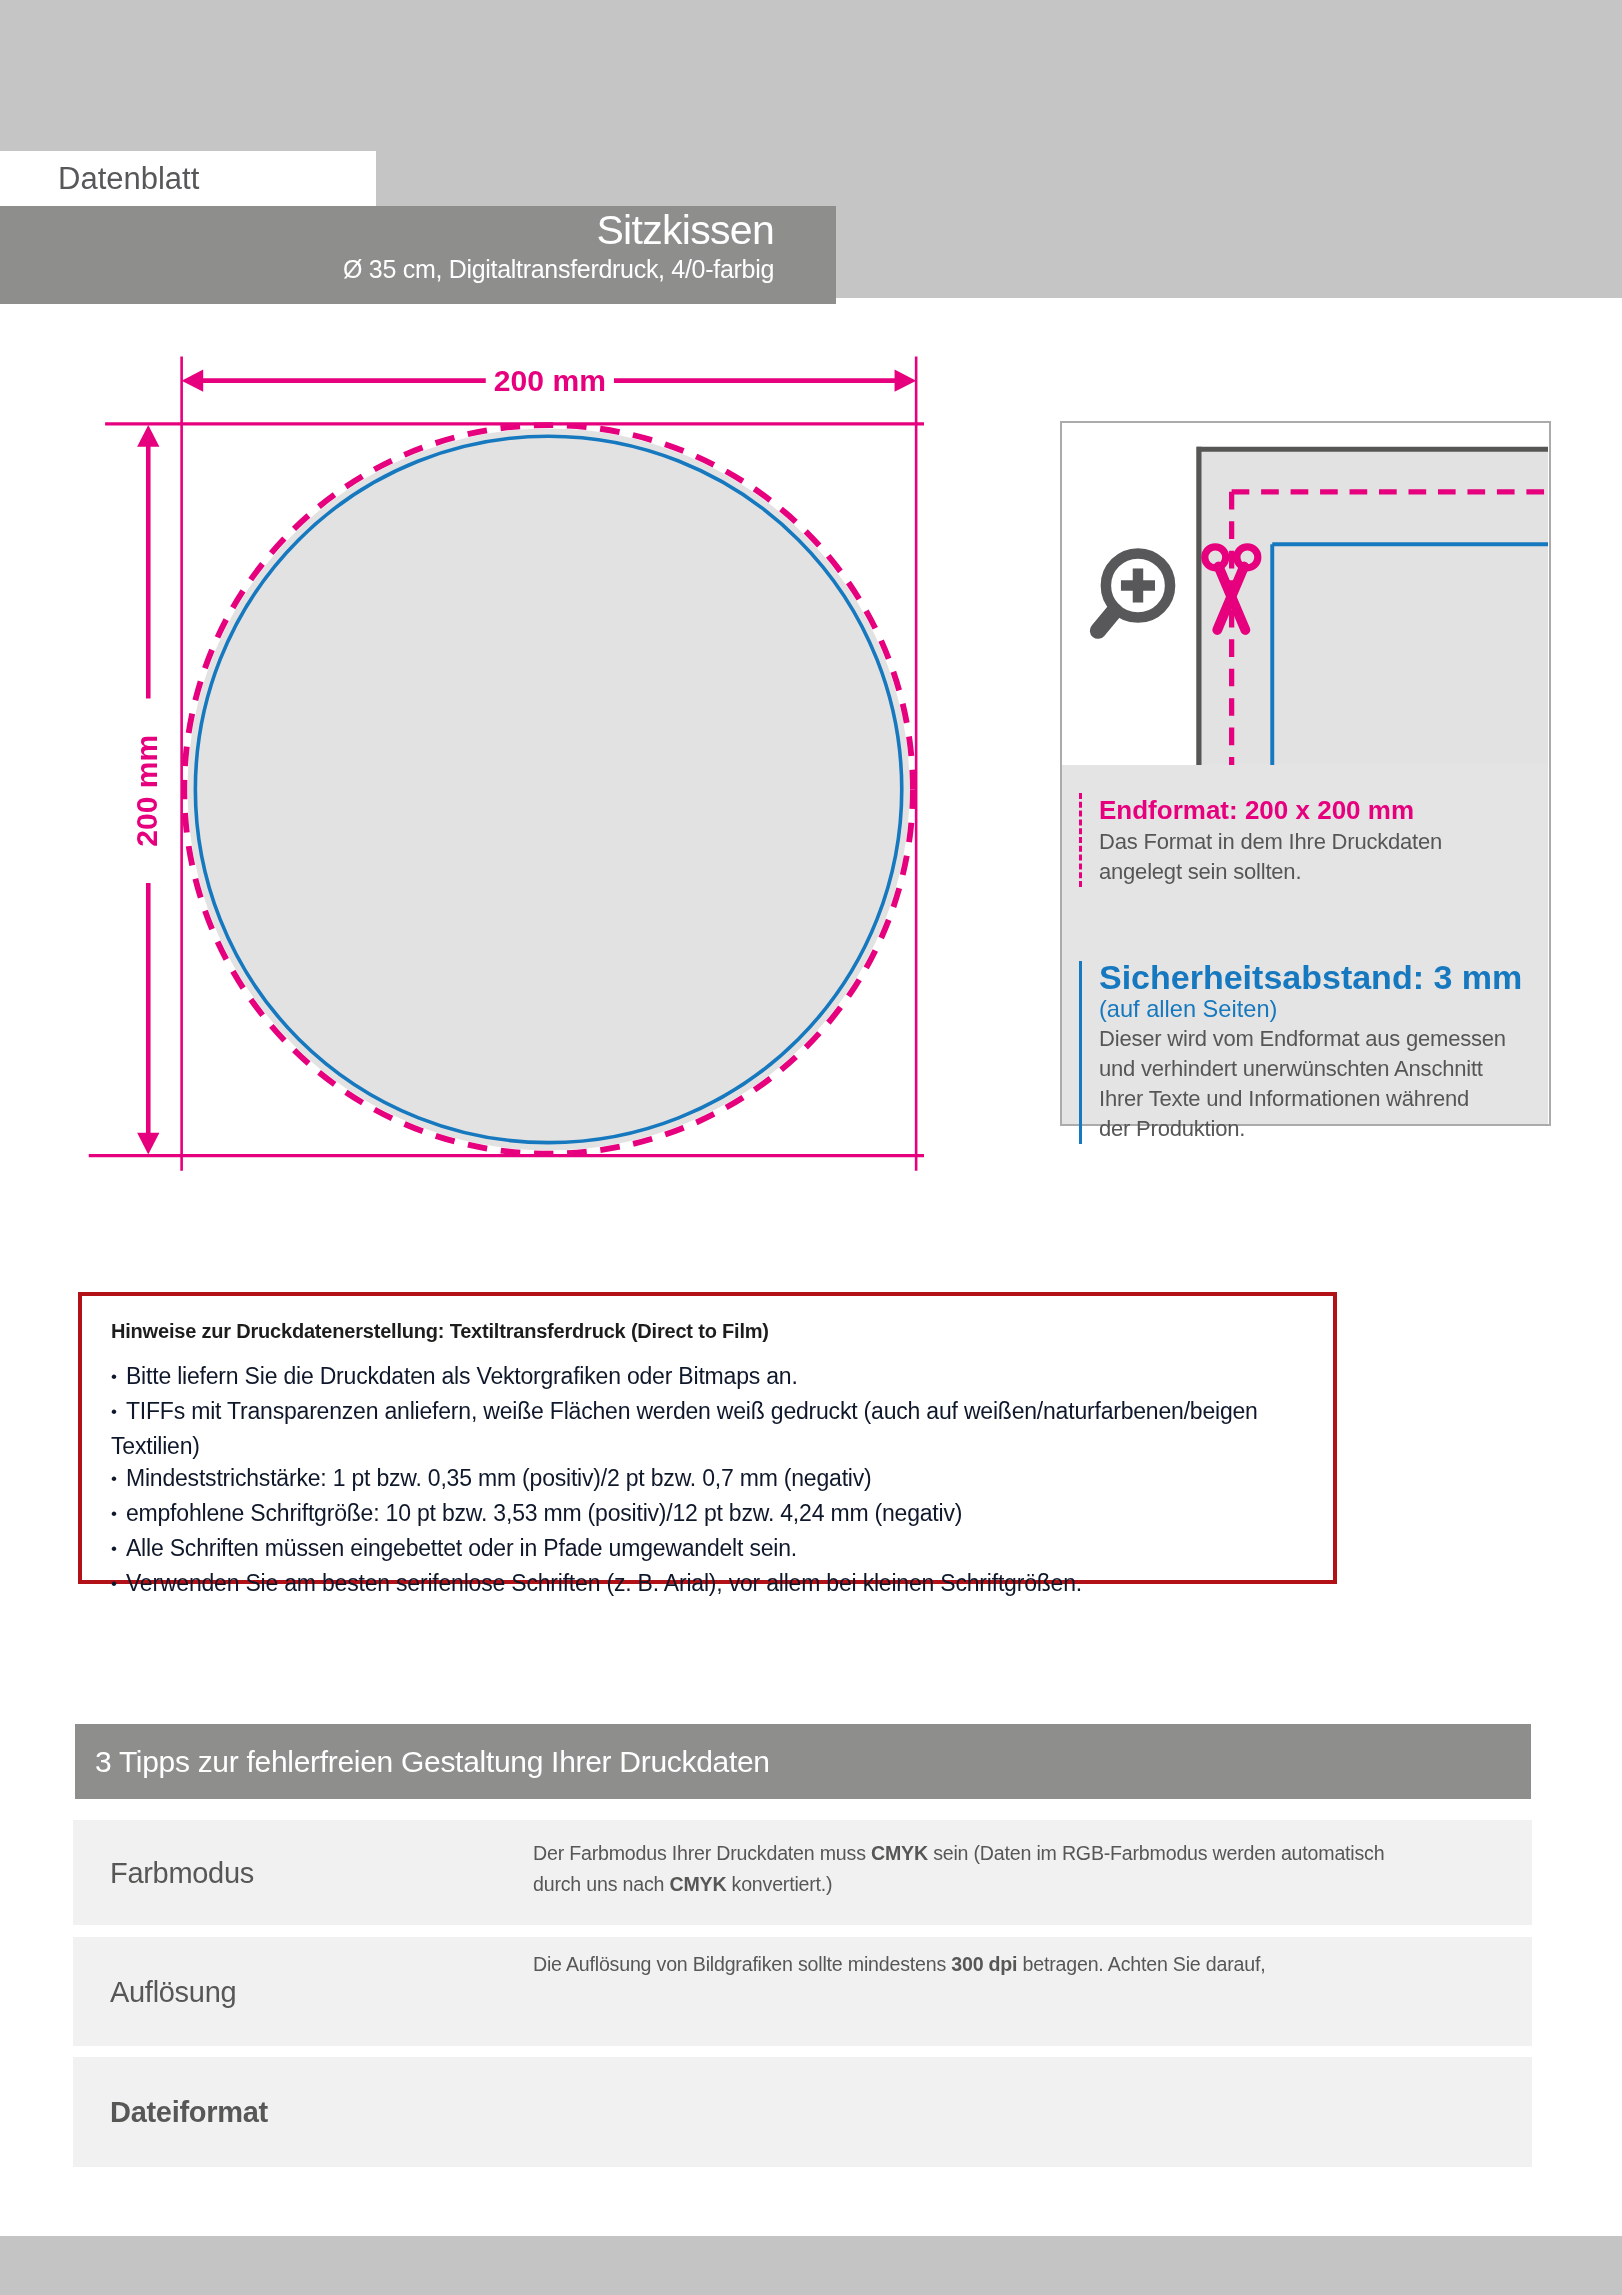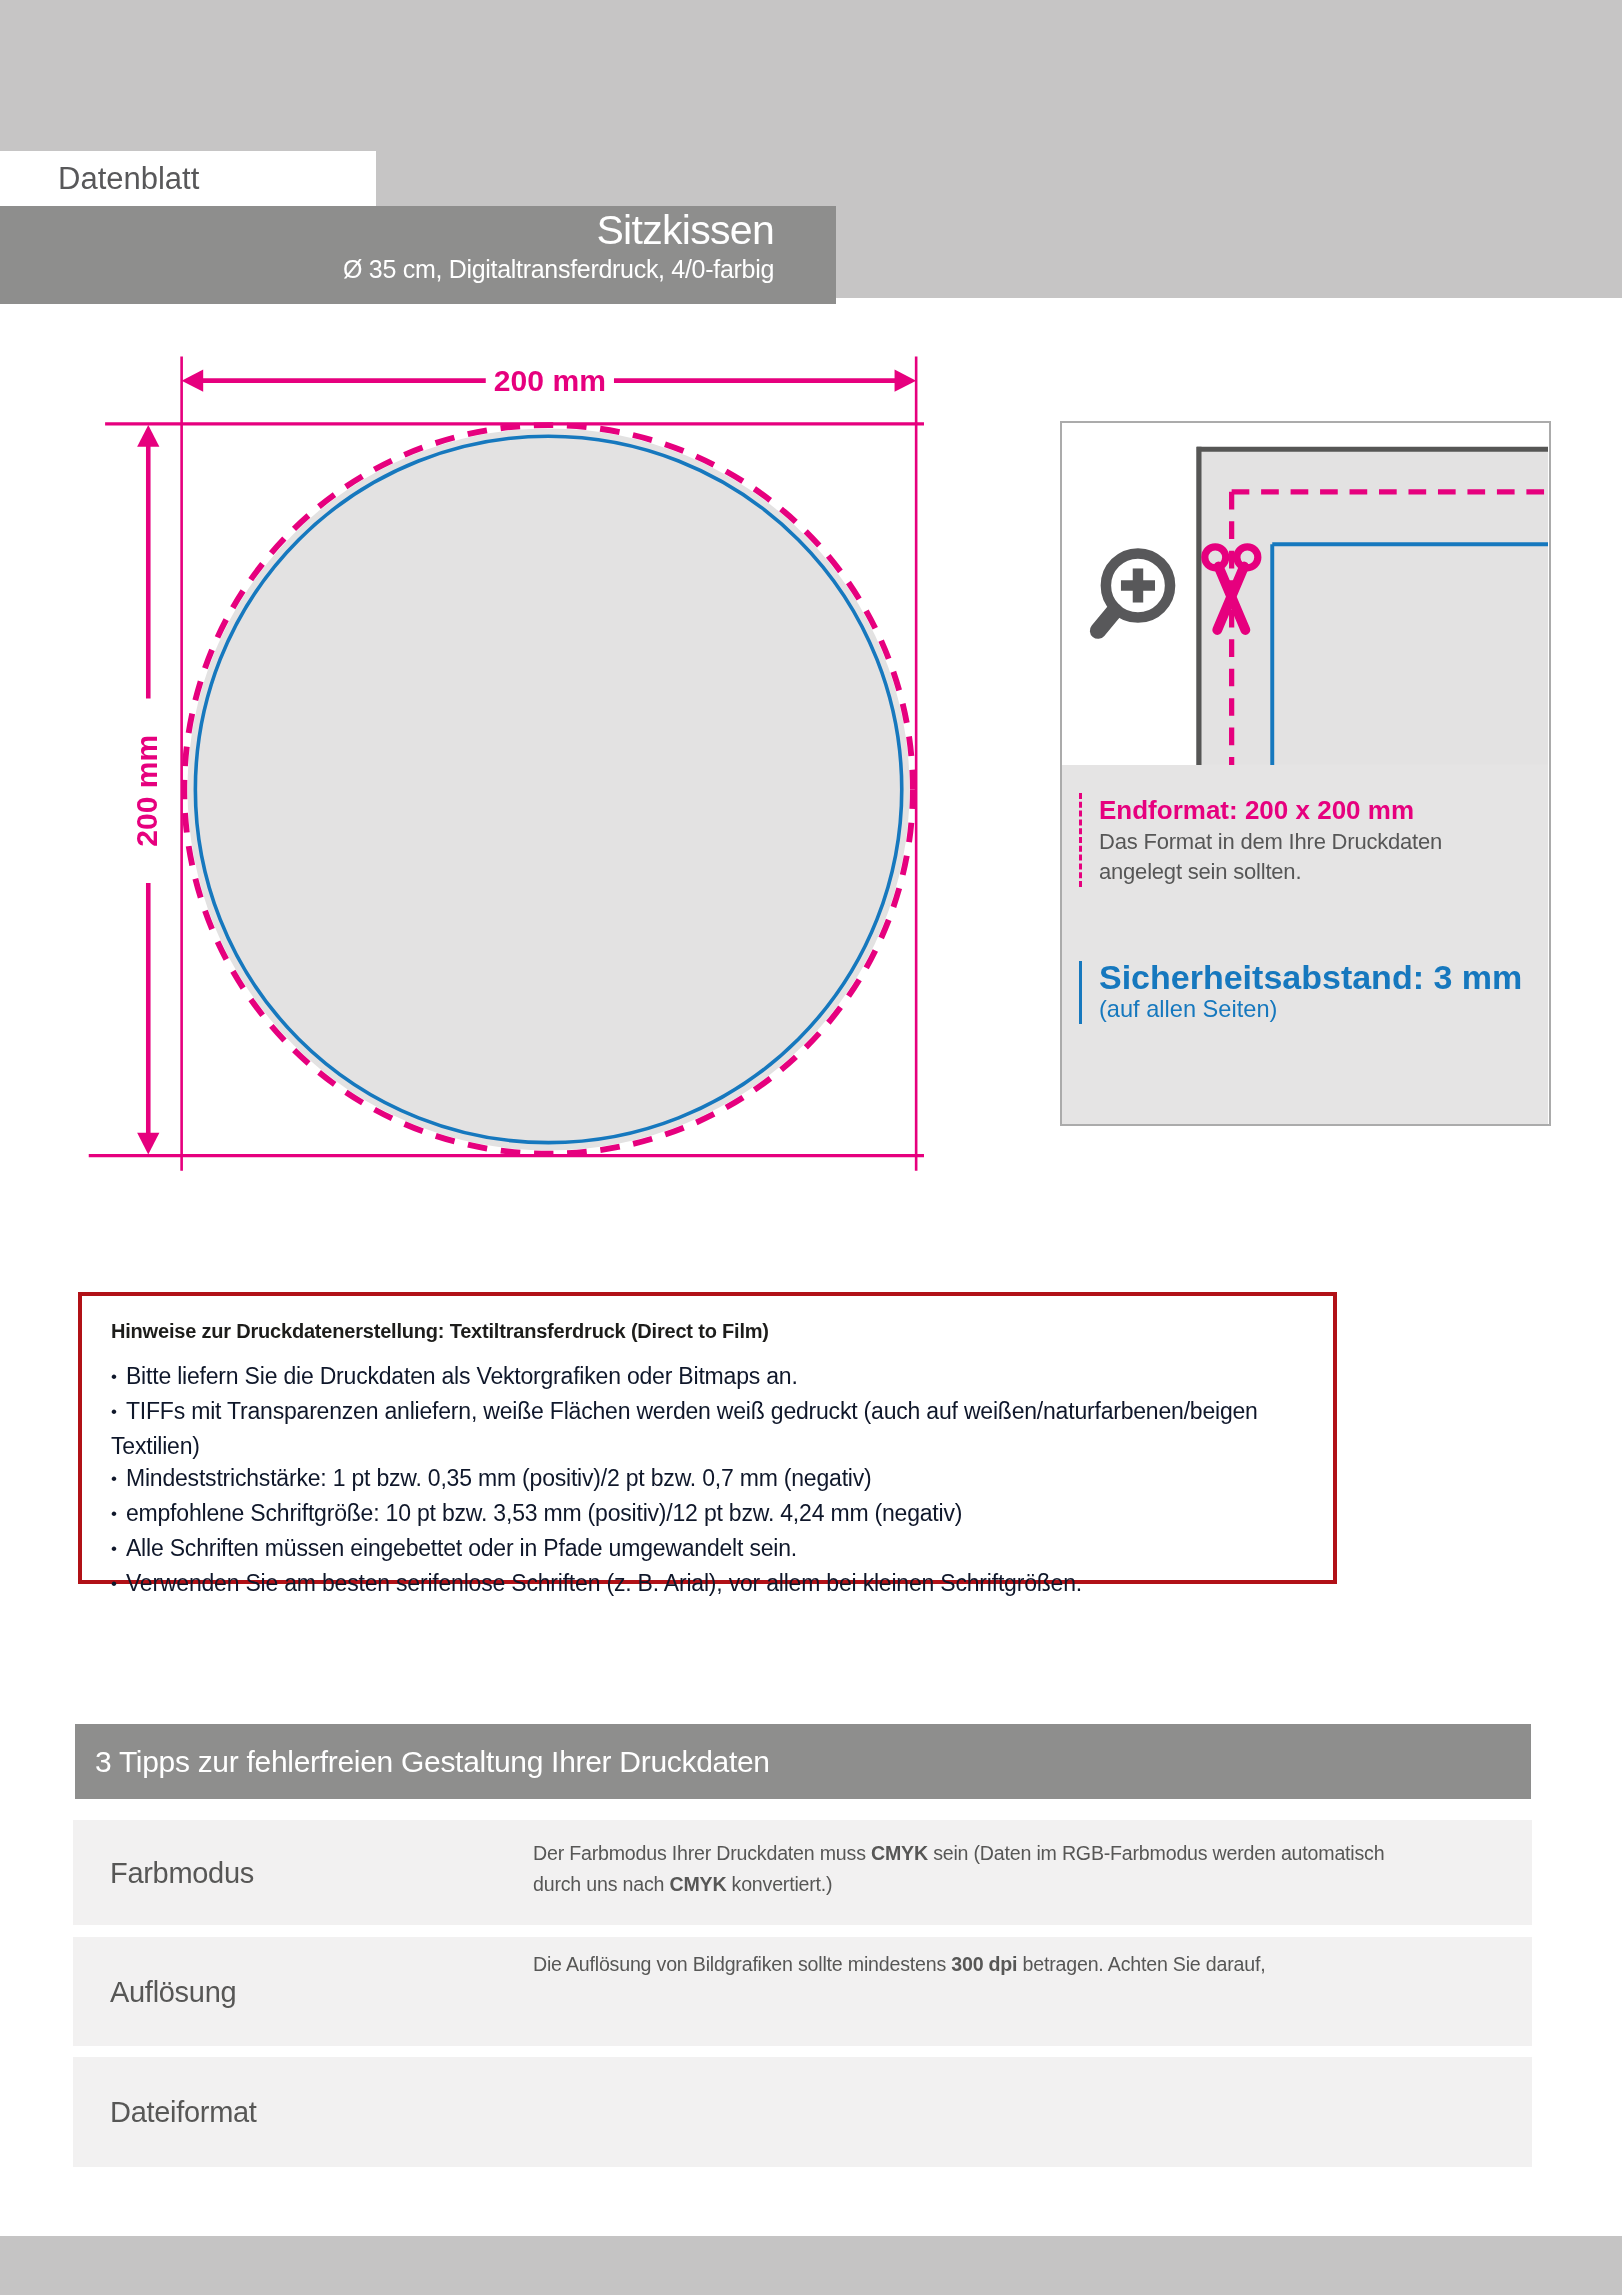--- a/index.html
+++ b/index.html
@@ -37,21 +37,21 @@
   .hinweise-list{margin:0;padding:0;list-style:none;}
   .hinweise-list li{font-size:23px;color:#0f172a;line-height:32px;letter-spacing:-0.2px;}
   .hinweise-list li::before{content:"\2022";font-size:17px;margin-right:9.2px;position:relative;top:-1.3px;}
 
   
   .tips-banner{left:75px;top:1724px;width:1456px;height:75px;background:#8e8e8d;}
   .tips-banner span{display:block;color:#ffffff;font-size:30px;line-height:75px;padding-left:20px;letter-spacing:-0.3px;}
   .tip-row{background:#f2f1f1;width:1459px;left:73px;}
   .tip-row-1{top:1820px;height:105px;}
   .tip-row-2{top:1937px;height:109px;}
-  .tip-row-3{top:2057px;height:110px;}
+  .tip-row-3{top:2057px;height:110px;font-weight:bold;}
   .tip-label{position:absolute;left:37px;top:50%;transform:translateY(-50%);
              font-size:29px;color:#575756;letter-spacing:-0.3px;}
   .tip-body{position:absolute;left:460px;font-size:19.6px;color:#575756;line-height:31px;letter-spacing:-0.2px;}
   .tip-body-1{top:17.7px;}
   .tip-body-2{top:11.8px;}
   .tip-body-3{top:10.5px;}
 
   .footer-strip{left:0;top:2236px;width:1623px;height:60px;background:#c5c4c4;}
 </style>
 </head>
@@ -120,20 +120,26 @@
       <div class="endformat-block">
         <div class="panel-h-magenta">Endformat: 200 x 200 mm</div>
         <div class="panel-body">
             <div><span>Das Format in dem Ihre Druckdaten</span></div>
             <div><span>angelegt sein sollten.</span></div>
           </div>
       </div>
       <div class="sicherheit-block">
         <div class="panel-h-blue">Sicherheitsabstand: 3 mm</div>
         <div class="panel-sub-blue">(auf allen Seiten)</div>
+        <div class="panel-body">
+            <div><span>Dieser wird vom Endformat aus gemessen</span></div>
+            <div><span>und verhindert unerwünschten Anschnitt</span></div>
+            <div><span>Ihrer Texte und Informationen während</span></div>
+            <div><span>der Produktion.</span></div>
+          </div>
       </div>
     </div>
   </div>
 
   <div class="abs hinweise-box">
     <div class="hinweise-title">Hinweise zur Druckdatenerstellung: Textiltransferdruck (Direct to Film)</div>
     <ul class="hinweise-list">
       <li><span>Bitte liefern Sie die Druckdaten als Vektorgrafiken oder Bitmaps an.</span></li>
       <li><span>TIFFs mit Transparenzen anliefern, weiße Flächen werden weiß gedruckt (auch auf weißen/naturfarbenen/beigen Textilien)</span></li>
       <li><span>Mindeststrichstärke: 1 pt bzw. 0,35 mm (positiv)/2 pt bzw. 0,7 mm (negativ)</span></li>

